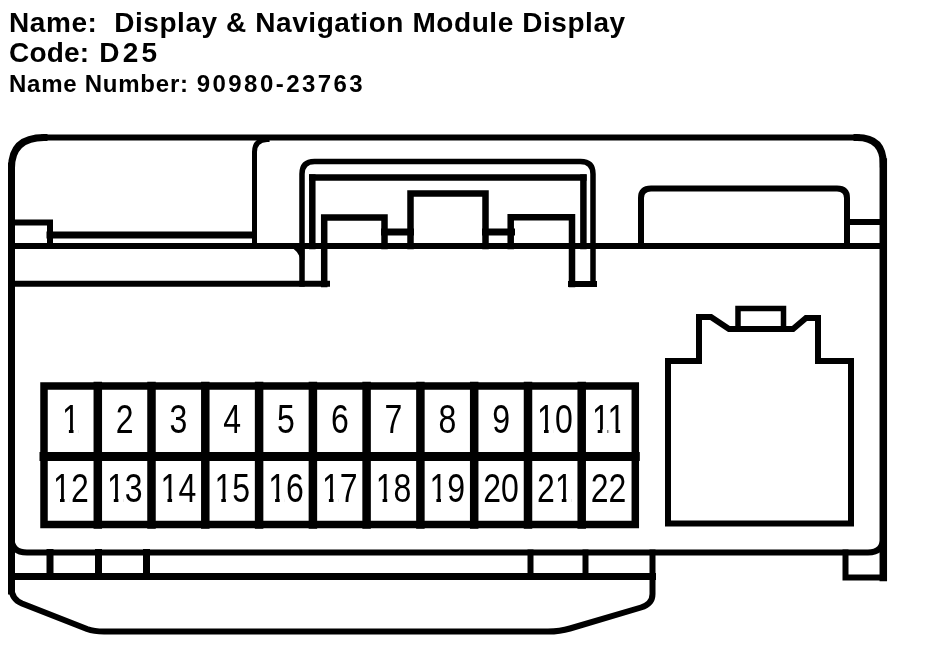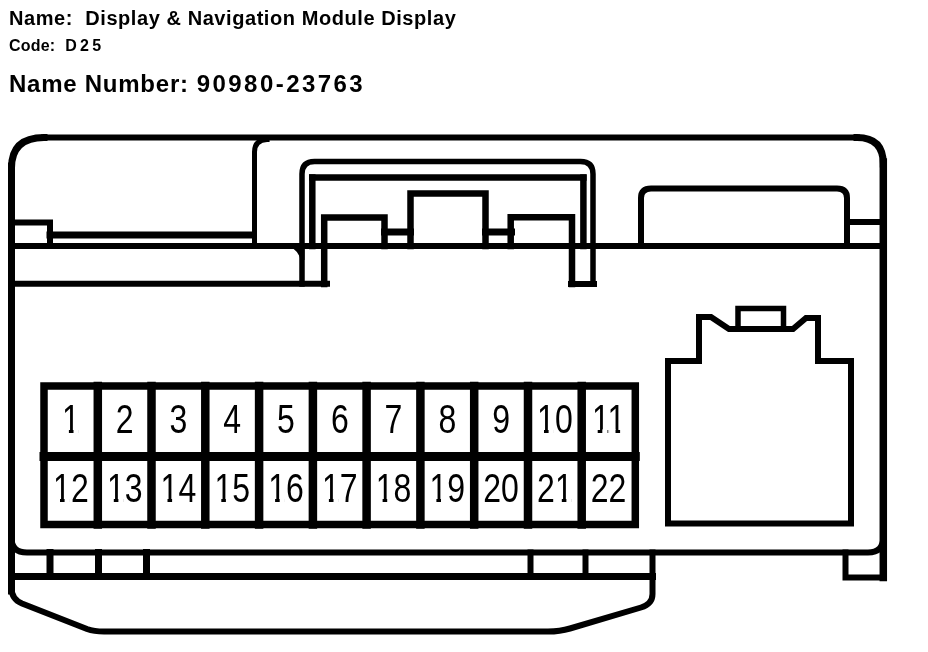--- a/index.html
+++ b/index.html
@@ -3,23 +3,23 @@
 <meta charset="utf-8">
 <style>
   html,body{margin:0;padding:0;background:#ffffff;width:928px;height:652px;overflow:hidden;}
   .hdr{position:absolute;left:9px;font-family:"Liberation Sans",sans-serif;font-weight:bold;color:#000;white-space:pre;}
   svg{position:absolute;left:0;top:0;}
   .ln{stroke:#000;fill:none;}
 </style>
 </head>
 <body>
 
-<div class="hdr" id="l1" style="top:6.5px;font-size:20px;letter-spacing:0.57px;">Name:&nbsp;&nbsp;Display &amp; Navigation Module Display</div>
+<div class="hdr" id="l1" style="top:6.5px;font-size:28px;letter-spacing:0.57px;">Name:&nbsp;&nbsp;Display &amp; Navigation Module Display</div>
 
-<div class="hdr" id="l2" style="top:36.5px;font-size:16px;"><span style="letter-spacing:0.2px;">Code:</span><span style="display:inline-block;width:10px;"></span><span style="letter-spacing:3.2px;">D25</span></div>
+<div class="hdr" id="l2" style="top:36.5px;font-size:28px;"><span style="letter-spacing:0.2px;">Code:</span><span style="display:inline-block;width:10px;"></span><span style="letter-spacing:3.2px;">D25</span></div>
 
 <div class="hdr" id="l3" style="top:69.5px;font-size:24px;"><span style="letter-spacing:0.75px;">Name Number:</span><span style="display:inline-block;width:8px;"></span><span style="letter-spacing:2.45px;">90980-23763</span></div>
 
 <svg width="928" height="652" viewBox="0 0 928 652">
 <g stroke="#000" fill="none" stroke-linecap="square">
 
 <path class="ln" stroke-width="6" d="M 44,137.5 H 857"></path>
 
 <path class="ln" stroke-width="7" d="M 44,137.5 Q 11.5,137.5 11.5,168"></path>
 

